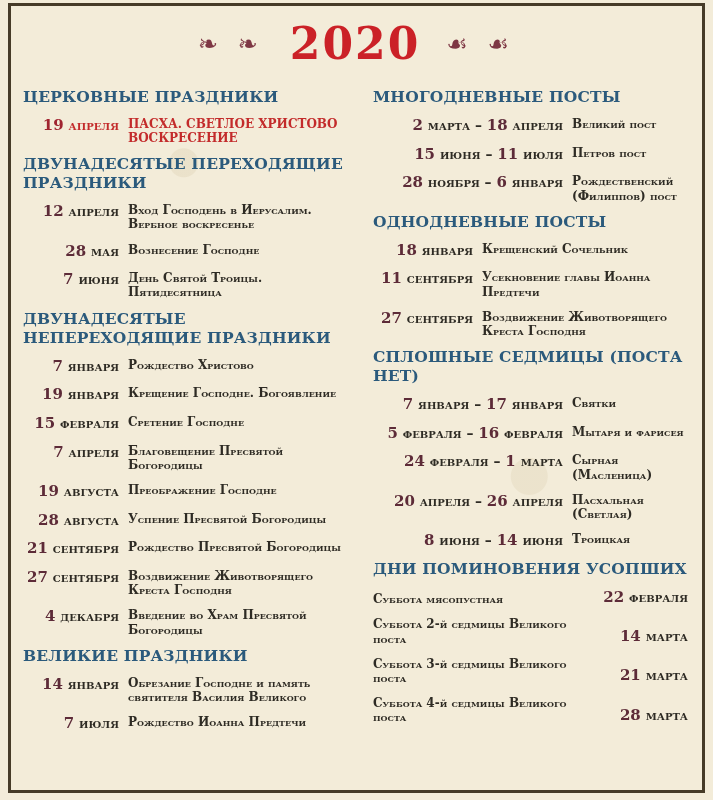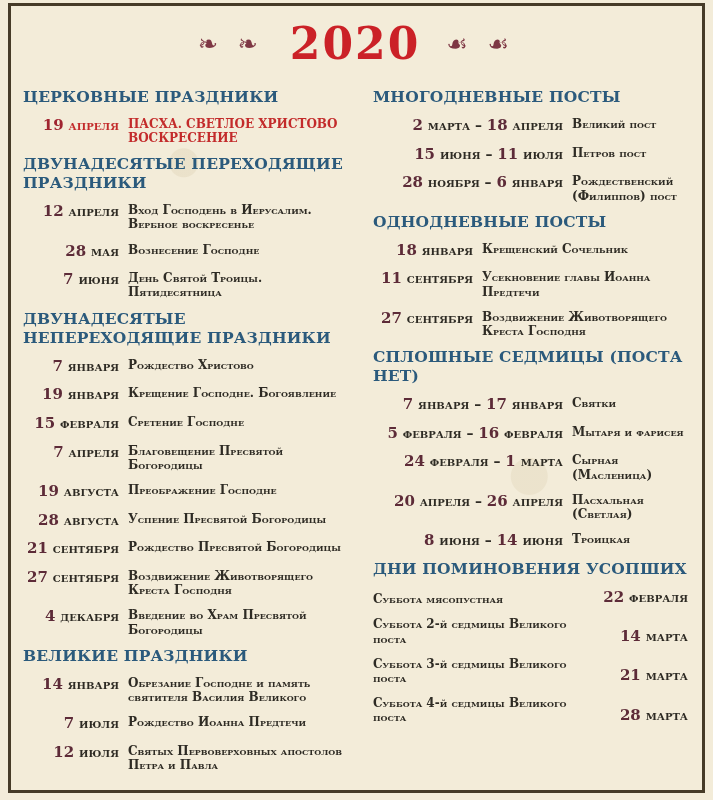--- a/index.html
+++ b/index.html
@@ -143,24 +143,20 @@
           <div class="section-title">ВЕЛИКИЕ ПРАЗДНИКИ</div>
           <div class="rows">
             <div class="row">
               <span class="date"><span class="num">14</span> января</span>
               <span class="txt">Обрезание Господне и память святителя Василия Великого</span>
             </div>
             <div class="row">
               <span class="date"><span class="num">7</span> июля</span>
               <span class="txt">Рождество Иоанна Предтечи</span>
             </div>
-            <div class="row">
-              <span class="date"><span class="num">12</span> июля</span>
-              <span class="txt">Святых Первоверховных апостолов Петра и Павла</span>
-            </div>
           </div>
         </div>
       <div class="col right">
           <div class="section-title">МНОГОДНЕВНЫЕ ПОСТЫ</div>
           <div class="range">
             <div class="row">
               <span class="date"><span class="num">2</span> марта – <span class="num">18</span> апреля</span>
               <span class="txt">Великий пост</span>
             </div>
             <div class="row">

